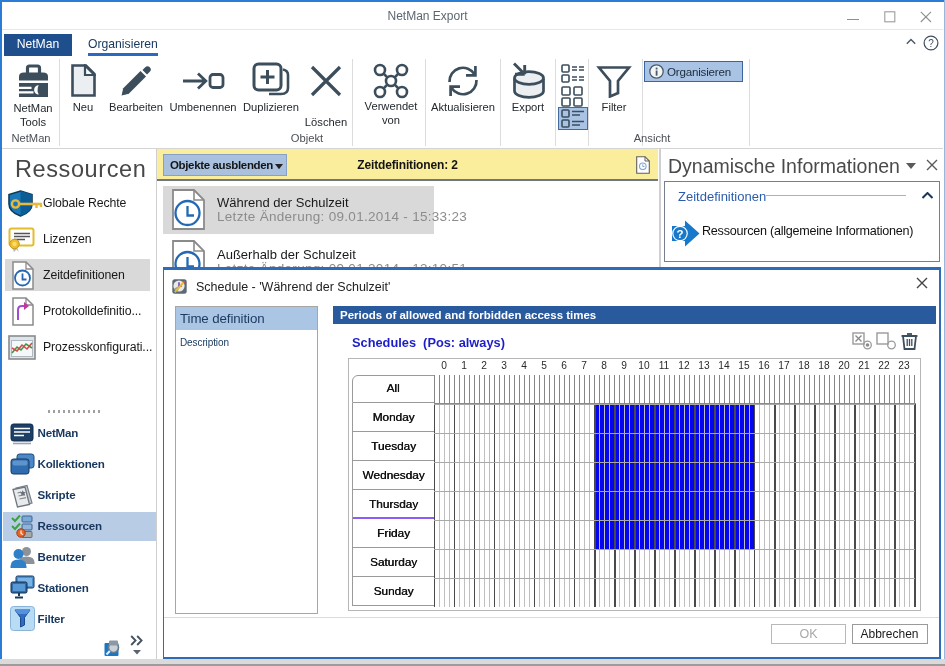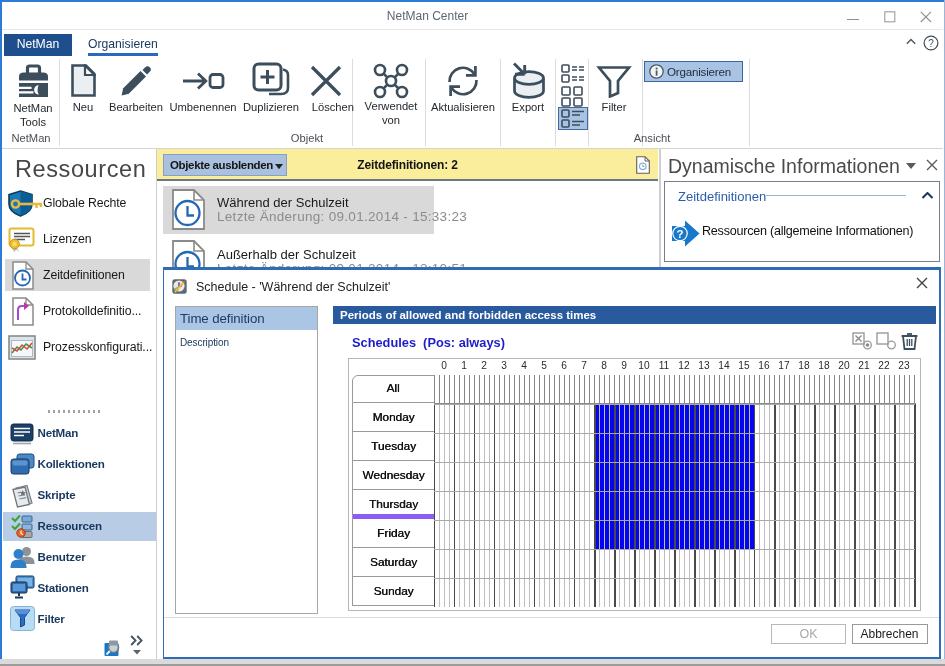--- a/index.html
+++ b/index.html
@@ -14,21 +14,21 @@
   .bnavitem{position:absolute;left:37.5px;font-size:11.6px;letter-spacing:-0.2px;font-weight:bold;color:#17375e;}
 </style>
 </head>
 <body>
 <div id="win">
 
   <div class="ab" style="left:0;top:0;width:945px;height:2px;background:#2a7cd4;"></div>
   <div class="ab" style="left:0;top:0;width:2px;height:660px;background:#2a7cd4;"></div>
   <div class="ab" style="right:0;top:0;width:1px;height:660px;background:#9ab6d8;"></div>
 
-  <div class="ab" style="left:255px;top:9px;width:345px;text-align:center;font-size:12px;color:#5d6670;">NetMan Center</div>
+  <div class="ab" style="left:255px;top:9px;width:345px;text-align:center;font-size:12px;color:#5d6670;">NetMan Export</div>
   <div class="ab" style="left:847px;top:18.5px;width:12px;height:1.2px;background:#8f8f8f;"></div>
   <svg class="ab" style="left:884px;top:11px;" width="12" height="12">
       <rect x="0.8" y="0.8" width="10" height="10" fill="none" stroke="#9c9c9c" stroke-width="1.1"></rect>
     </svg>
   <svg class="ab" style="left:920px;top:11px;" width="12" height="12">
       <path d="M0.8,0.8 L11,11 M11,0.8 L0.8,11" stroke="#8f8f8f" stroke-width="1.1"></path>
     </svg>
   <div class="ab" style="left:2px;top:29px;width:941px;height:1px;background:#e7e7e7;"></div>
 
   <div class="ab" style="left:4px;top:34px;width:68px;height:21.5px;background:#1f4e8c;color:#fff;font-size:12.2px;text-align:center;line-height:21.5px;">NetMan</div>
@@ -100,21 +100,21 @@
     </svg>
       </div>
     <div style="margin-top:1px;">Duplizieren</div>
   </div>
   <div class="rbtn" style="left:298px;width:56px;">
     <div class="ricon">
         <svg width="34" height="34" viewBox="0 0 34 34">
       <path d="M3,3 L31,31 M31,3 L3,31" stroke="#3c4e5c" stroke-width="3.2"></path>
     </svg>
       </div>
-    <div style="margin-top:1px;text-align:right;">Löschen</div>
+    <div style="margin-top:16px;">Löschen</div>
   </div>
   <div class="rbtn" style="left:356px;width:70px;">
     <div class="ricon">
         <svg width="38" height="38" viewBox="0 0 38 38">
       <circle cx="8" cy="8" r="5" fill="none" stroke="#3c4e5c" stroke-width="2.6"></circle>
       <circle cx="30" cy="8" r="5" fill="none" stroke="#3c4e5c" stroke-width="2.6"></circle>
       <circle cx="8" cy="30" r="5" fill="none" stroke="#3c4e5c" stroke-width="2.6"></circle>
       <circle cx="30" cy="30" r="5" fill="none" stroke="#3c4e5c" stroke-width="2.6"></circle>
       <circle cx="19" cy="19" r="5" fill="none" stroke="#3c4e5c" stroke-width="2.6"></circle>
       <path d="M11.5,11.5 L15.3,15.3 M22.7,15.3 L26.5,11.5 M11.5,26.5 L15.3,22.7 M22.7,22.7 L26.5,26.5" stroke="#3c4e5c" stroke-width="2.6"></path>
@@ -421,21 +421,21 @@
 
   <div class="ab" style="left:351.5px;top:375px;width:83px;height:27.5px;border:1px solid #9a9a9a;border-radius:6px 0 0 0;box-sizing:border-box;background:#fff;"></div>
   <div class="ab" style="left:351.5px;top:375px;width:83px;height:27.5px;line-height:27.5px;text-align:center;font-size:11.8px;color:#111;text-shadow:0.4px 0 0 #111;">All</div>
 
   <div class="ab" style="left:434px;top:375px;width:481.5px;height:27.5px;background:repeating-linear-gradient(to right,#868686 0 1px,transparent 1px 5px);"></div>
 
   <div class="ab" style="left:351.5px;top:402.5px;width:83px;border-left:1px solid #9a9a9a;box-sizing:border-box;font-size:11.8px;color:#111;text-align:center;text-shadow:0.4px 0 0 #111;">
     <div style="height:29px;line-height:29px;border-bottom:1px solid #9a9a9a;box-sizing:border-box;">Monday</div>
     <div style="height:29px;line-height:29px;border-bottom:1px solid #9a9a9a;box-sizing:border-box;">Tuesday</div>
     <div style="height:29px;line-height:29px;border-bottom:1px solid #9a9a9a;box-sizing:border-box;">Wednesday</div>
-    <div style="height:29px;line-height:29px;border-bottom:5px solid #8b5cf6;box-sizing:border-box;">Thursday</div>
+    <div style="height:29px;line-height:29px;border-bottom:2px solid #8b5cf6;box-sizing:border-box;">Thursday</div>
     <div style="height:29px;line-height:29px;border-bottom:1px solid #9a9a9a;box-sizing:border-box;">Friday</div>
     <div style="height:29px;line-height:29px;border-bottom:1px solid #9a9a9a;box-sizing:border-box;">Saturday</div>
     <div style="height:29px;line-height:29px;border-bottom:1px solid #9a9a9a;box-sizing:border-box;">Sunday</div>
   </div>
 
   <div class="ab" style="left:434px;top:402.5px;width:481.5px;height:203px;background:#fff;border-top:1px solid #8a8a8a;box-sizing:border-box;">
     <div class="ab" style="left:160.5px;top:0;width:160px;height:145px;background:#0505ee;"></div>
     <div class="ab" style="left:0;top:0;width:481.5px;height:203px;background:
       repeating-linear-gradient(to bottom,#a8a8a8 0 1px,transparent 1px 29px),
       repeating-linear-gradient(to right,#4a4a4a 0 1.5px,transparent 1.5px 20px),

